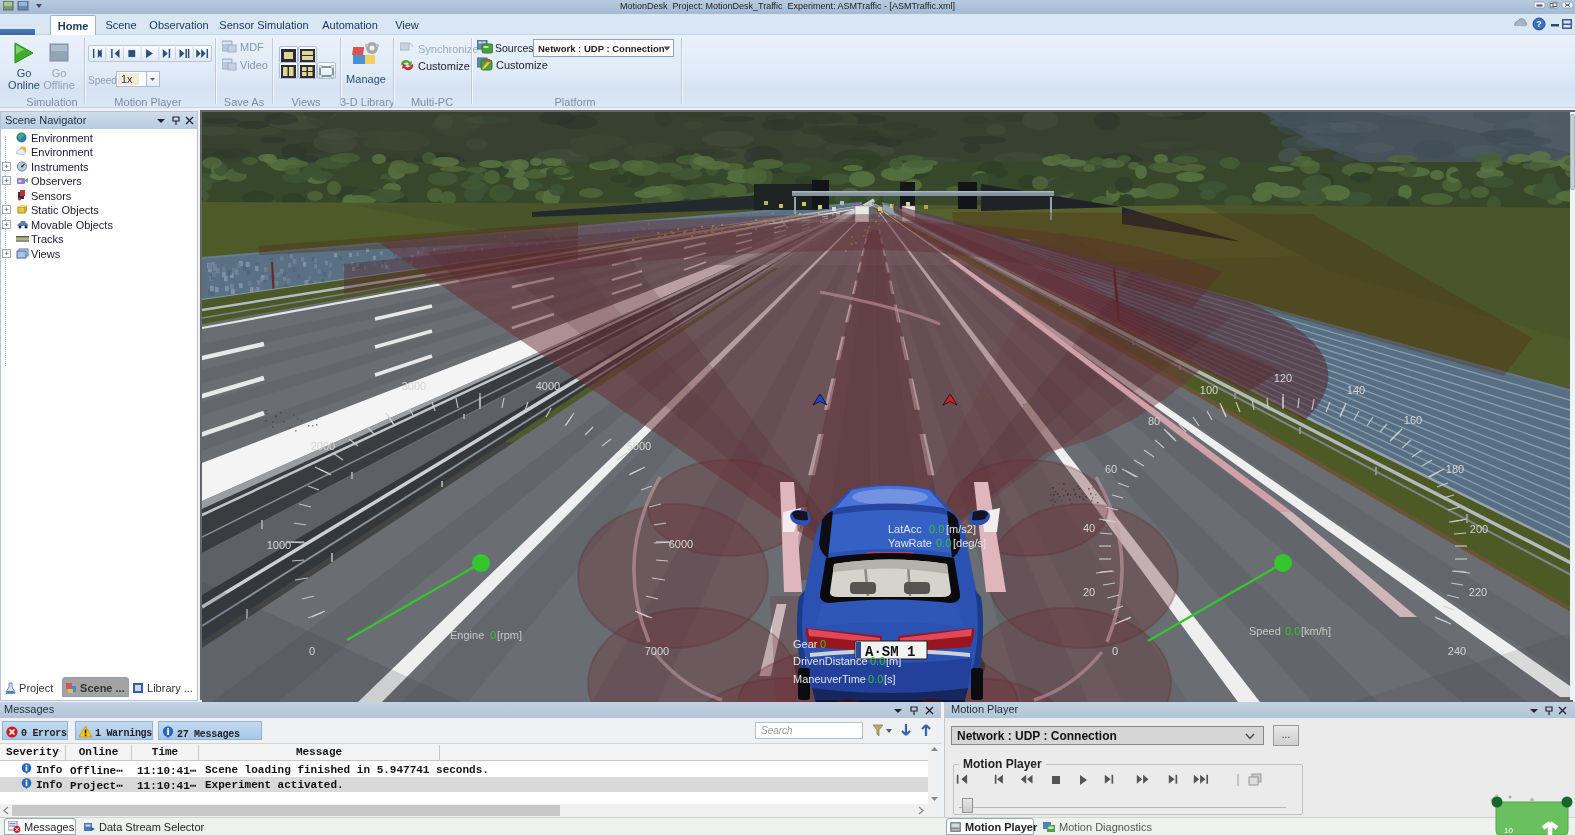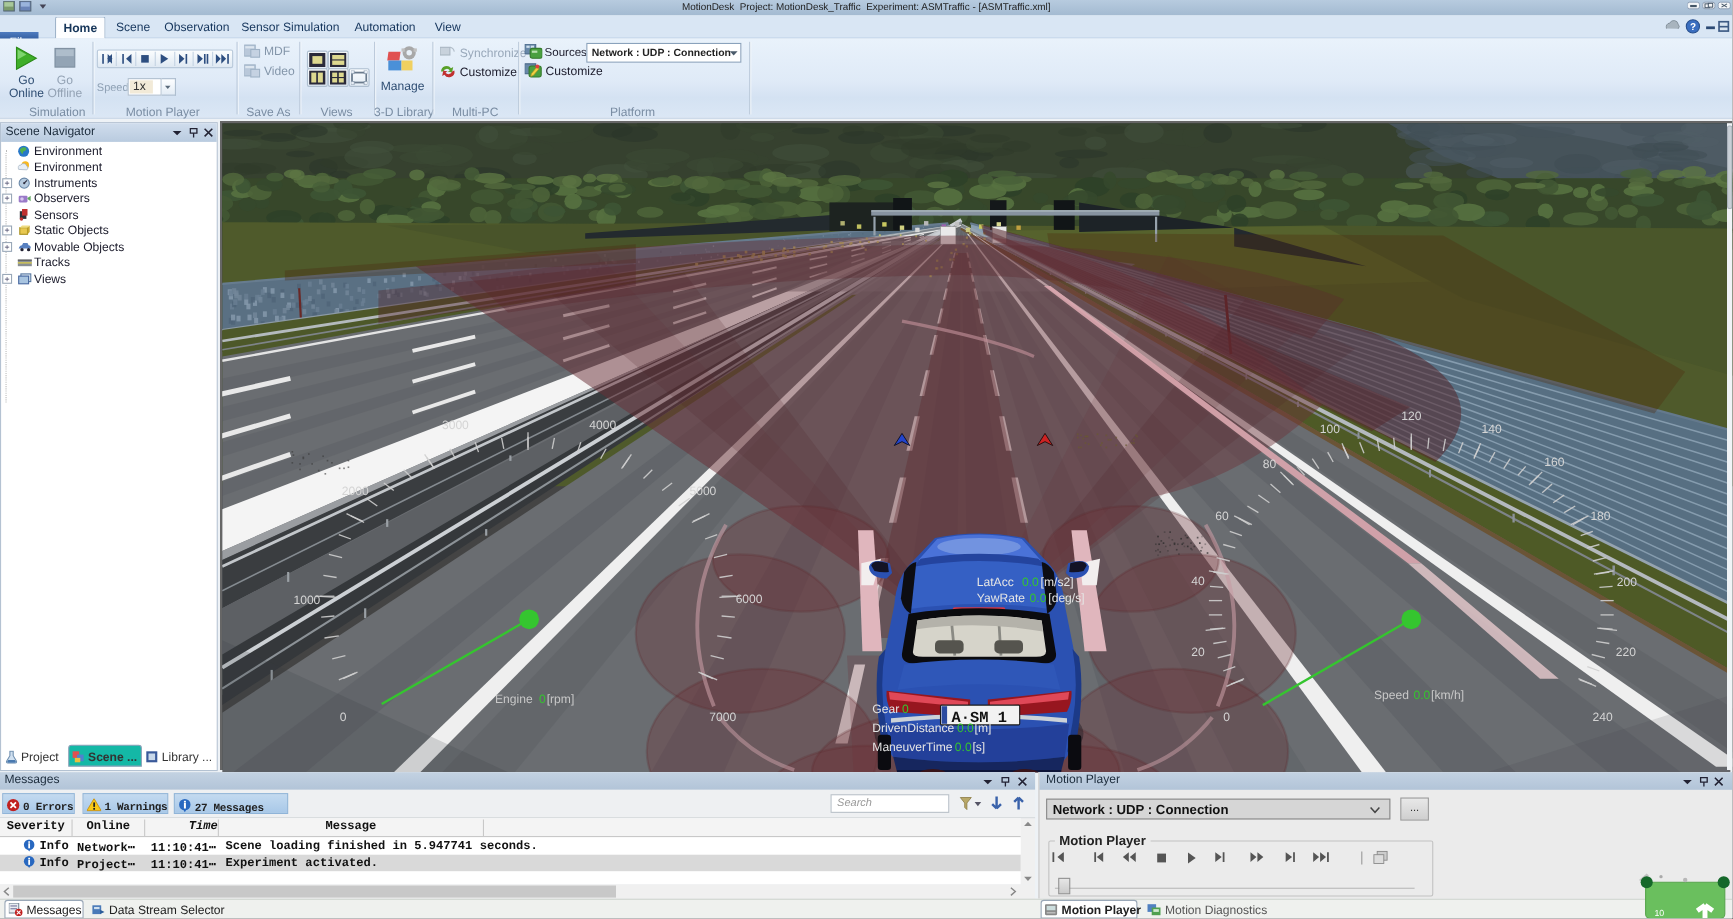--- a/index.html
+++ b/index.html
@@ -28,21 +28,21 @@
 
 
 #main { left:0; top:109px; width:1575px; height:592px; background:#eef2f6; }
 #scenenav { left:0; top:2px; width:198px; height:590px; background:#fff; border:1px solid #b4c2d2; }
 #scenenav-h { left:0; top:0; width:196px; height:17px; background:linear-gradient(#d0dded,#b9cbdf); font-size:11px; color:#1c2c3c; padding:2px 0 0 4px; }
 .tree-row { position:absolute; left:0; width:196px; height:15px; font-size:11px; color:#1a1a2a; }
 .tree-row .ticon { position:absolute; top:1px; }
 .tree-row .tlabel { position:absolute; left:30px; top:1px; }
 .texp { position:absolute; left:1px; top:2px; width:9px; height:9px; border:1px solid #9aa8b8; background:#fff; font-size:8px; line-height:7px; text-align:center; color:#446; }
 .ntab { position:absolute; top:567px; height:20px; font-size:11px; color:#333; padding-top:3px; }
-.ntab.sel { background:#14b8a6; border:1px solid #8aa0b8; border-radius:3px 3px 0 0; top:565px; padding:4px 2px 0 2px; }
+.ntab.sel { background:#a3a3a3; border:1px solid #8aa0b8; border-radius:3px 3px 0 0; top:565px; padding:4px 2px 0 2px; }
 
 
 #viewport { left:200px; top:110px; width:1375px; height:590px; background:#444; border-top:2px solid #666; border-left:2px solid #666;}
 #vscroll { left:1570px; top:112px; width:5px; height:588px; background:#f0f3f6; }
 #vthumb { left:1570px; top:114px; width:5px; height:76px; background:#c9cfd6; border-radius:2px; border:1px solid #aab2bb;}
 
 
 #msgpanel { left:0; top:702px; width:941px; height:115px; background:#eceff2; }
 #msg-h { left:0; top:0; width:941px; height:16px; background:linear-gradient(#c3d2e2,#b2c4d8); font-size:11px; color:#1c2c3c; padding:1px 0 0 4px;}
 #mppanel { left:944px; top:702px; width:631px; height:115px; background:#ebebeb; border-left:1px solid #c8c8c8;}
@@ -1578,36 +1578,36 @@
           <path d="M6 2 v11 M6 13 l-4-4 M6 13 l4-4" stroke="#3a62aa" stroke-width="2.2"></path>
         </svg>
       <svg class="abs" style="left:920px; top:4px;" width="12" height="16">
           <path d="M6 14 v-11 M6 3 l-4 4 M6 3 l4 4" stroke="#3a62aa" stroke-width="2.2"></path>
         </svg>
     </div>
     <div class="abs" style="left:0; top:42px; width:928px; height:60px; background:#fff;">
       <div class="abs" style="left:0; top:0; width:928px; height:17px; background:#f4f4f4; border-bottom:1px solid #c8c8c8; font-weight:bold;">
         <span class="mcell" style="left:0; width:65px; text-align:center;">Severity</span>
         <span class="mcell" style="left:66px; width:65px; text-align:center;">Online</span>
-        <span class="mcell" style="left:132px; width:66px; text-align:right;font-style:italic;">Time</span>
+        <span class="mcell" style="left:132px; width:66px; text-align:center;">Time</span>
         <span class="mcell" style="left:199px; width:240px; text-align:center;">Message</span>
         <span class="abs" style="left:65px; top:1px; width:1px; height:15px; background:#c8c8c8;"></span>
         <span class="abs" style="left:131px; top:1px; width:1px; height:15px; background:#c8c8c8;"></span>
         <span class="abs" style="left:198px; top:1px; width:1px; height:15px; background:#c8c8c8;"></span>
         <span class="abs" style="left:439px; top:1px; width:1px; height:15px; background:#c8c8c8;"></span>
       </div>
       <div class="abs mrow" style="top:18px; background:#fff;">
         <svg class="abs" style="left:21px; top:1px;" width="11" height="12">
             <circle cx="5.5" cy="5" r="4.8" fill="#2868c0"></circle>
             <path d="M3.5 8 l2 3 2-3 z" fill="#2868c0"></path>
             <rect x="4.7" y="3.6" width="1.6" height="4.6" fill="#fff"></rect>
             <rect x="4.7" y="1.8" width="1.6" height="1.4" fill="#fff"></rect>
           </svg>
         <span class="mcell" style="left:36px;">Info</span>
-        <span class="mcell" style="left:70px;">Network⋯</span>
+        <span class="mcell" style="left:70px;">Offline⋯</span>
         <span class="mcell" style="left:137px;">11:10:41⋯</span>
         <span class="mcell" style="left:205px;">Scene loading finished in 5.947741 seconds.</span>
       </div>
       <div class="abs mrow" style="top:33px; background:#d9d9d9;">
         <svg class="abs" style="left:21px; top:1px;" width="11" height="12">
             <circle cx="5.5" cy="5" r="4.8" fill="#2868c0"></circle>
             <path d="M3.5 8 l2 3 2-3 z" fill="#2868c0"></path>
             <rect x="4.7" y="3.6" width="1.6" height="4.6" fill="#fff"></rect>
             <rect x="4.7" y="1.8" width="1.6" height="1.4" fill="#fff"></rect>
           </svg>

